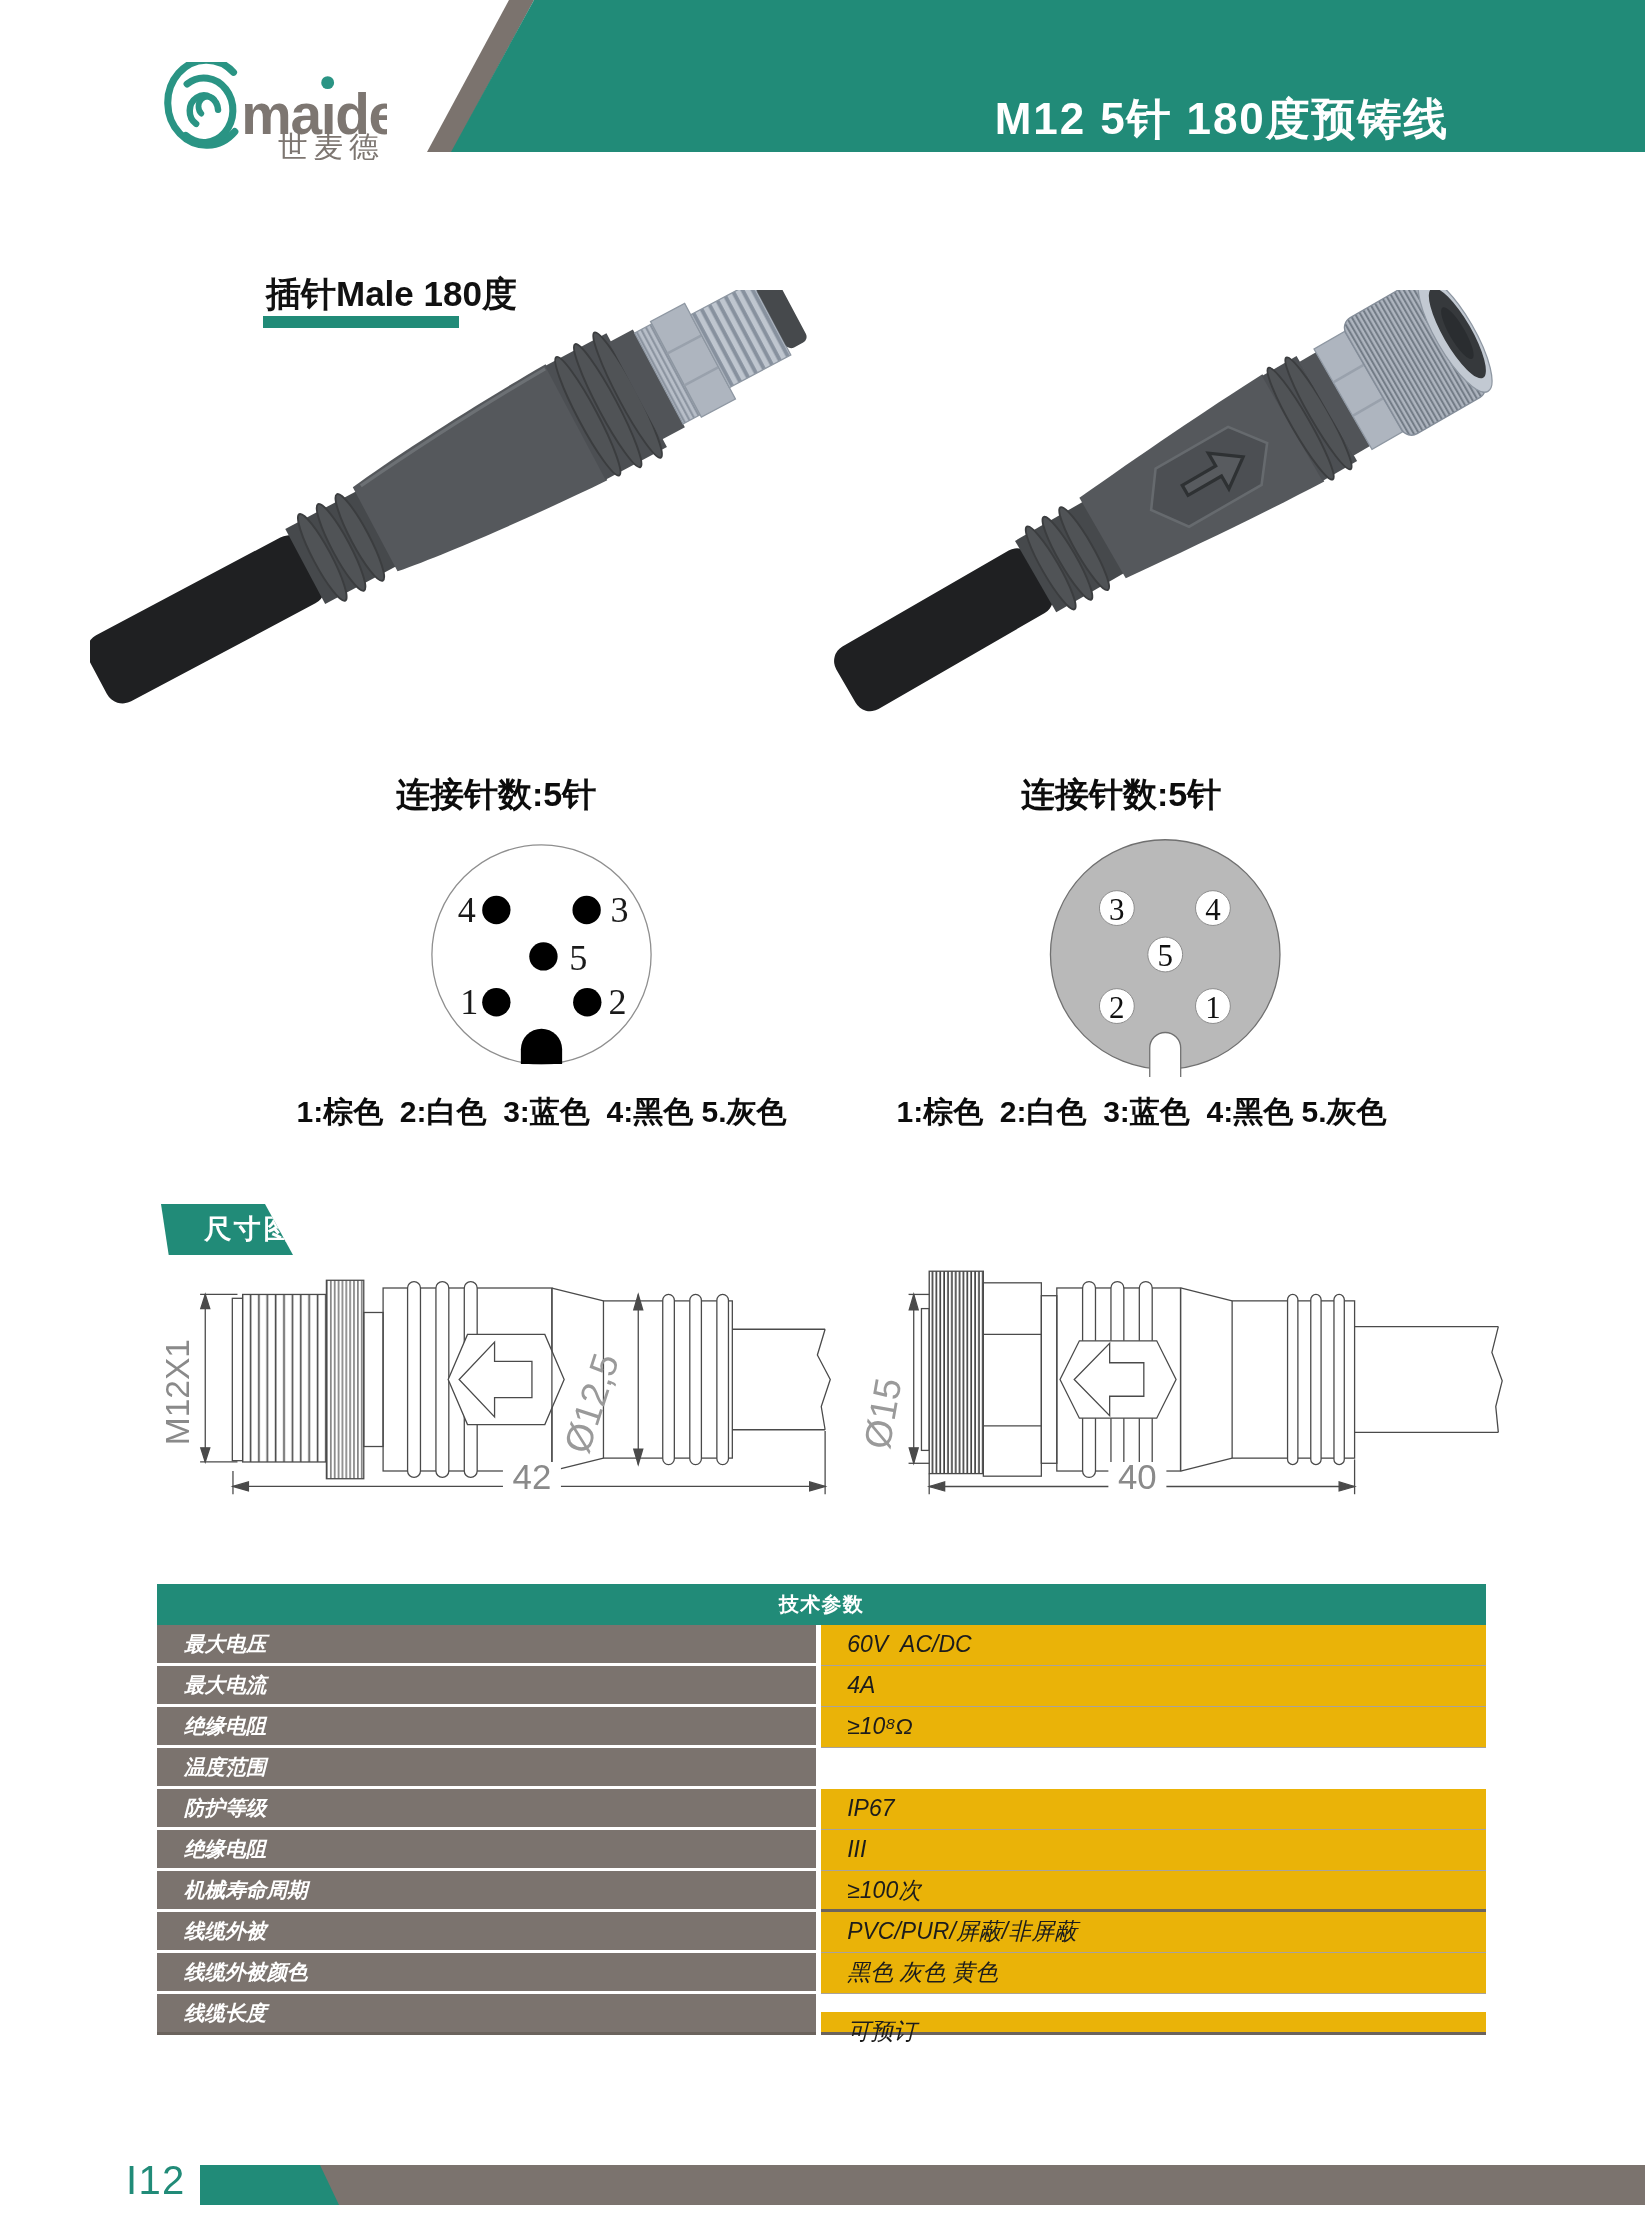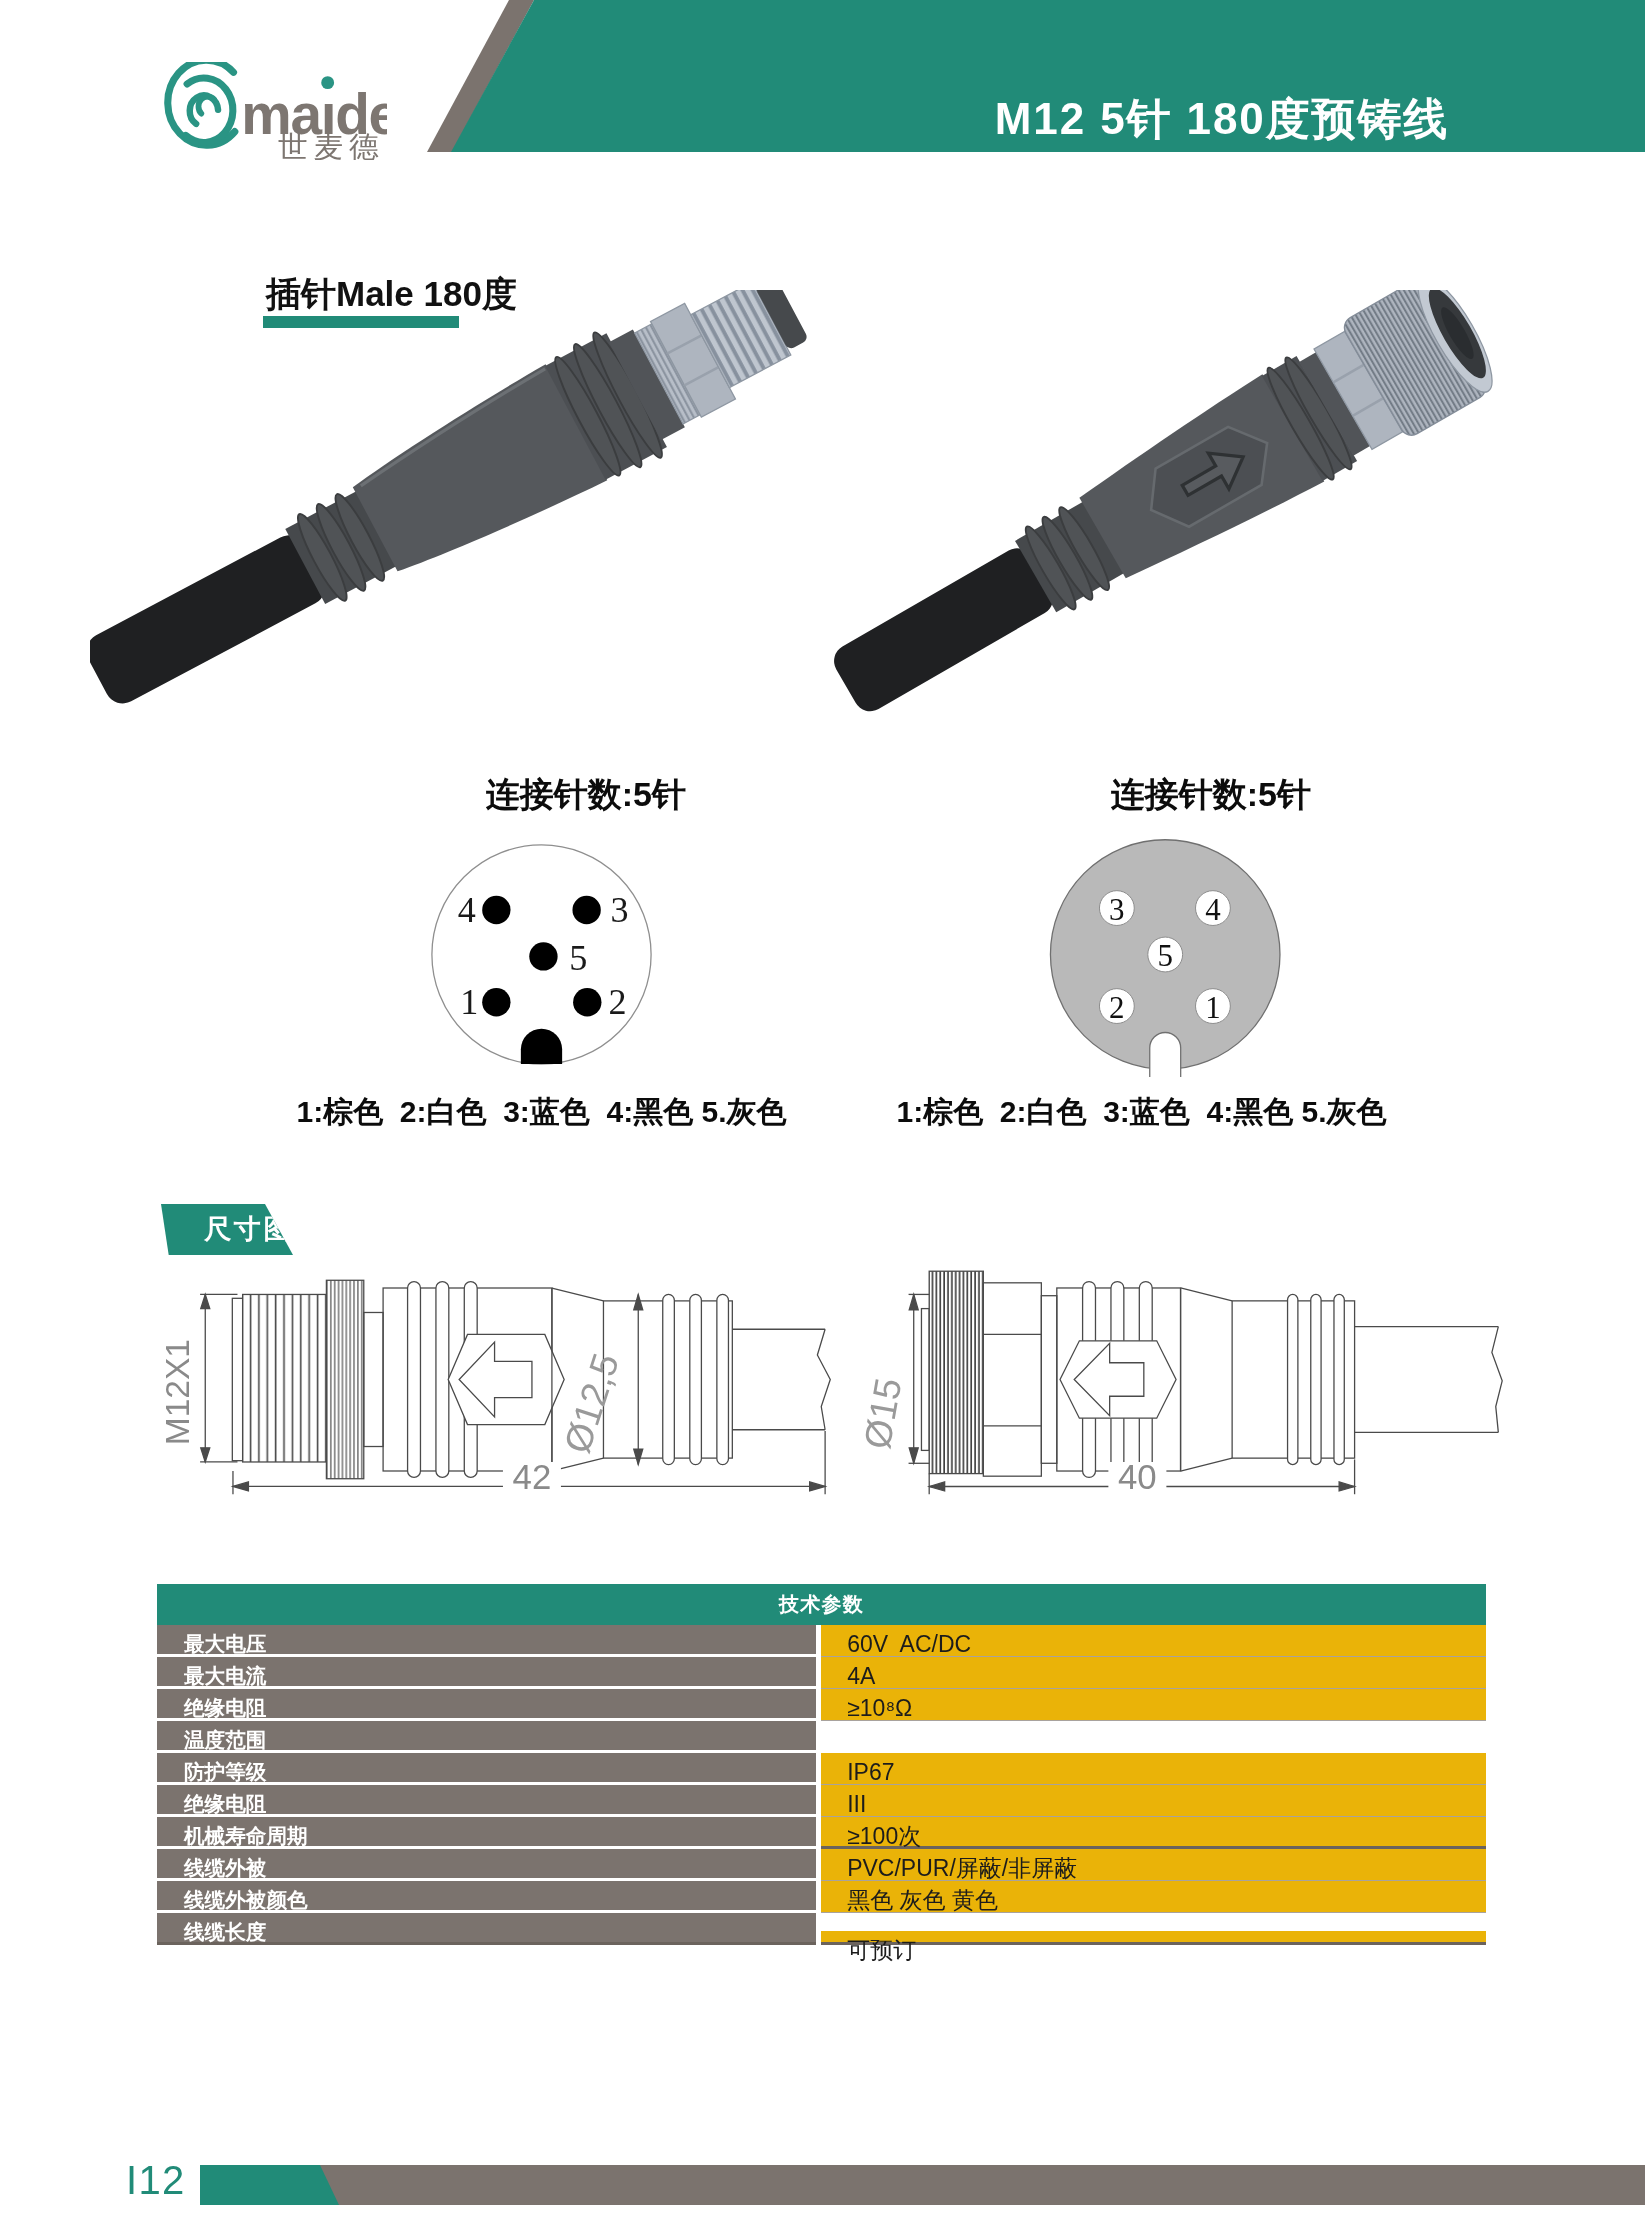--- a/index.html
+++ b/index.html
@@ -16,35 +16,35 @@
   .banner-strip{position:absolute;left:0;top:0;width:1646px;height:152px;background:#7b736e;
           clip-path:polygon(509px 0,534px 0,452px 152px,427px 152px);}
   .page-title{position:absolute;left:935px;top:90px;width:574px;text-align:center;
           font-size:44px;font-weight:bold;color:#ffffff;letter-spacing:1.9px;white-space:pre;}
 
   
   .section-label{position:absolute;left:266px;top:271px;font-size:35px;font-weight:bold;color:#111;white-space:pre;}
   .section-underline{position:absolute;left:263px;top:316px;width:196px;height:12.2px;background:#218b78;}
 
   
-  .pin-caption{position:absolute;top:772px;width:290px;text-align:right;
+  .pin-caption{position:absolute;top:772px;width:290px;text-align:left;
           font-size:34px;font-weight:bold;color:#0c0c0c;white-space:pre;}
   .legend{position:absolute;top:1092px;width:593px;text-align:center;
           font-size:30px;font-weight:bold;color:#0c0c0c;white-space:pre;}
 
   
   .dim-tag{position:absolute;left:161px;top:1204px;width:132px;height:51px;background:#218b78;
           clip-path:polygon(0 0,104px 0,132px 51px,7.7px 51px);}
   .dim-tag span{display:block;text-align:right;line-height:51px;font-size:27px;font-weight:bold;color:#fff;letter-spacing:2.6px;}
 
   
   .spec-table{position:absolute;left:157px;top:1584px;width:1329px;}
   .spec-header{height:41px;line-height:41px;background:#218b78;color:#fff;text-align:center;
           font-size:20px;font-weight:bold;letter-spacing:1.3px;}
-  .spec-row{display:flex;height:32px;box-sizing:border-box;}
+  .spec-row{display:flex;height:41px;box-sizing:border-box;font-style:italic;}
   .cell-label{width:659px;box-sizing:border-box;background:#7b736e;color:#fff;
           font-size:20.6px;font-weight:bold;line-height:37px;padding-left:27px;
           border-bottom:3.2px solid #ffffff;margin-right:5.2px;white-space:pre;}
   .cell-value{flex:1;box-sizing:border-box;background:#eab308;color:#1c1c1c;
           font-size:23px;line-height:39px;padding-left:26px;
           border-bottom:1.3px solid #a8a29d;white-space:pre;}
   .spec-row.thick .cell-value{border-bottom:3.9px solid #6b635d;}
   .spec-row.last .cell-value{border-bottom:3.9px solid #6b635d;margin-top:18px;}
   .spec-row.last .cell-label{border-bottom:3.9px solid #6b635d;}
 

